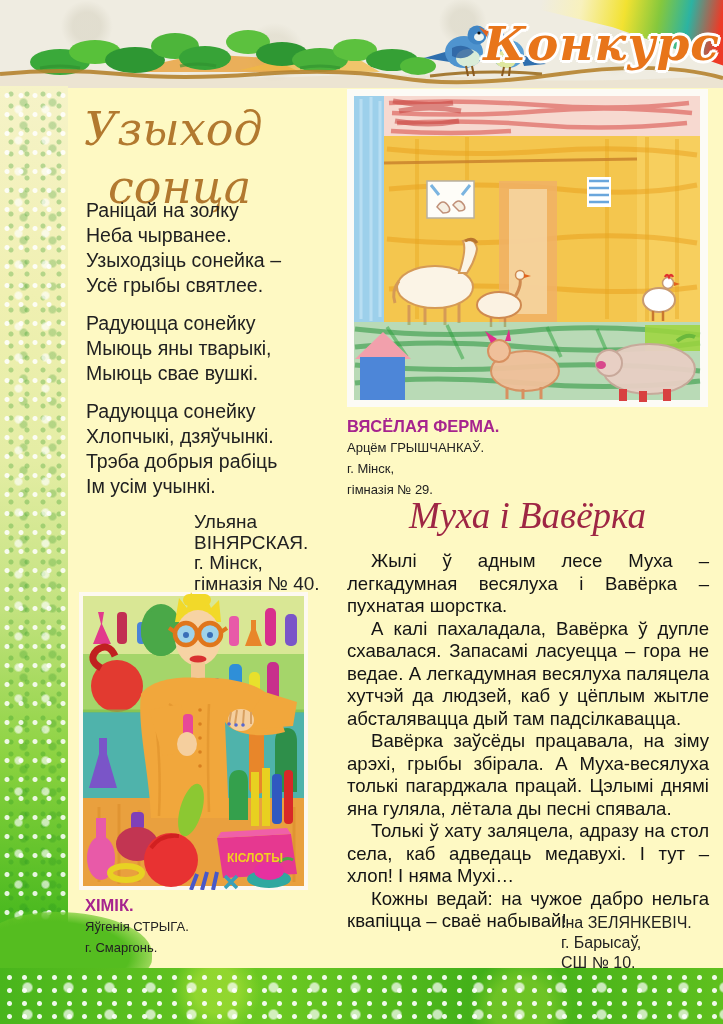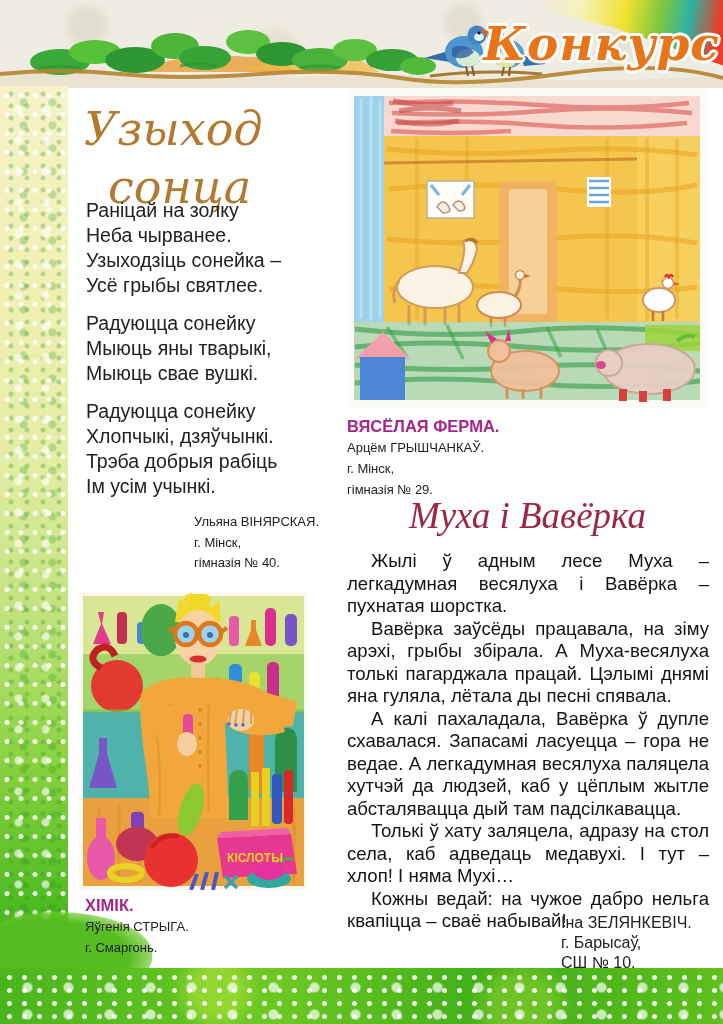--- a/index.html
+++ b/index.html
@@ -1,16 +1,16 @@
 <!DOCTYPE html>
 <html><head>
 <meta charset="utf-8">
 <style>
   html,body{margin:0;padding:0;background:#888;}
-  .page{position:relative;width:723px;height:1024px;background:#ffffff;overflow:hidden;
+  .page{position:relative;width:723px;height:1024px;background:#fef9c3;overflow:hidden;
         font-family:"Liberation Sans",sans-serif;color:#1c1c1c;margin:0 auto;}
 
   
   .header{position:absolute;left:0;top:0;width:723px;height:88px;
     background:
       radial-gradient(circle at 12% 30%, rgba(214,210,193,.55) 0 14px, transparent 26px),
       radial-gradient(circle at 38% 60%, rgba(219,215,198,.5) 0 18px, transparent 30px),
       radial-gradient(circle at 64% 25%, rgba(210,206,188,.45) 0 12px, transparent 24px),
       radial-gradient(circle at 85% 55%, rgba(222,218,200,.4) 0 16px, transparent 28px),
       #efece1;}
@@ -45,21 +45,21 @@
     background:radial-gradient(ellipse at 40% 60%, #55bd20 0 55%, rgba(110,200,40,.65) 72%, transparent 78%);
     border-radius:48% 62% 40% 55%;}
 
   
   .poem-title{position:absolute;left:84px;top:92px;
     font-family:"DejaVu Serif",serif;font-style:italic;font-size:46px;line-height:58px;
     color:#b2792f;margin-top:8px;}
   .poem-title .l2{margin-left:24px;}
   .poem{position:absolute;left:86px;top:198px;width:252px;font-size:19.5px;line-height:25px;color:#212121;}
   .stanza{margin:0 0 13px 0;}
-  .poem-author{margin:10px 0 0 108px;font-size:13px;line-height:20.5px;color:#222;}
+  .poem-author{margin:10px 0 0 108px;font-size:19px;line-height:20.5px;color:#222;}
 
   .art-chemist{position:absolute;left:79px;top:592px;width:229px;height:298px;}
   .chemist-caption{position:absolute;left:85px;top:895px;font-size:16.5px;line-height:21px;}
 
   .cap-title{font-weight:bold;color:#a6248e;font-size:16.5px;line-height:21px;margin:0;}
   .cap-line{margin:0;font-size:13px;line-height:21px;color:#222;}
 
   
   .art-farm{position:absolute;left:347px;top:89px;width:361px;height:318px;}
   .farm-caption{position:absolute;left:347px;top:416px;font-size:16.5px;line-height:21px;}
@@ -318,22 +318,22 @@
     <p class="cap-title">ВЯСЁЛАЯ ФЕРМА.</p>
     <p class="cap-line">Арцём ГРЫШЧАНКАЎ.</p>
     <p class="cap-line">г. Мінск,</p>
     <p class="cap-line">гімназія № 29.</p>
   </div>
 
   <div class="story-title">Муха і Вавёрка</div>
 
   <div class="story">
     <p>Жылі ў адным лесе Муха – легкадумная весялуха і Вавёрка – пухнатая шорстка.</p>
+    <p>А калі пахаладала, Вавёрка ў дупле схавалася. Запасамі ласуецца – гора не ведае. А легкадумная весялуха паляцела хутчэй да людзей, каб у цёплым жытле абсталявацца дый там падсілкавацца.</p>
     <p>Вавёрка заўсёды працавала, на зіму арэхі, грыбы збірала. А Муха-весялуха толькі пагарджала працай. Цэлымі днямі яна гуляла, лётала ды песні спявала.</p>
-    <p>А калі пахаладала, Вавёрка ў дупле схавалася. Запасамі ласуецца – гора не ведае. А легкадумная весялуха паляцела хутчэй да людзей, каб у цёплым жытле абсталявацца дый там падсілкавацца.</p>
     <p>Толькі ў хату заляцела, адразу на стол села, каб адведаць медавухі. І тут – хлоп! І няма Мухі…</p>
     <p>Кожны ведай: на чужое дабро нельга квапіцца – сваё набывай!</p>
   </div>
 
   <div class="story-author">
     <div>Іна ЗЕЛЯНКЕВІЧ.</div>
     <div>г. Барысаў,</div>
     <div>СШ № 10.</div>
   </div>
 

